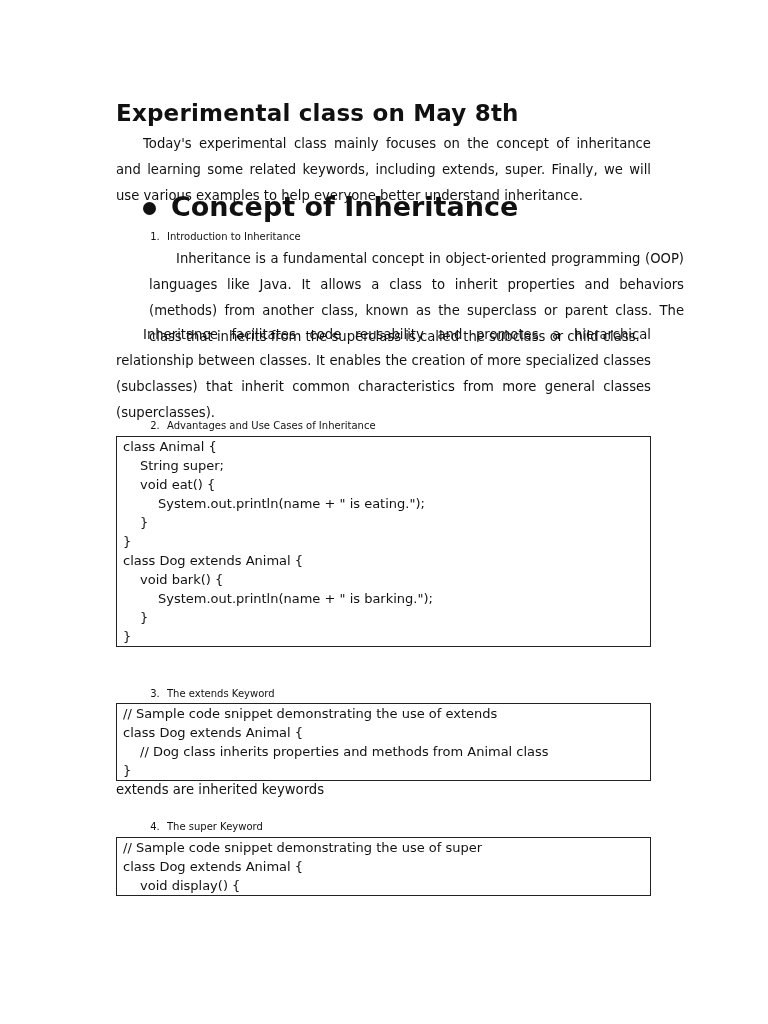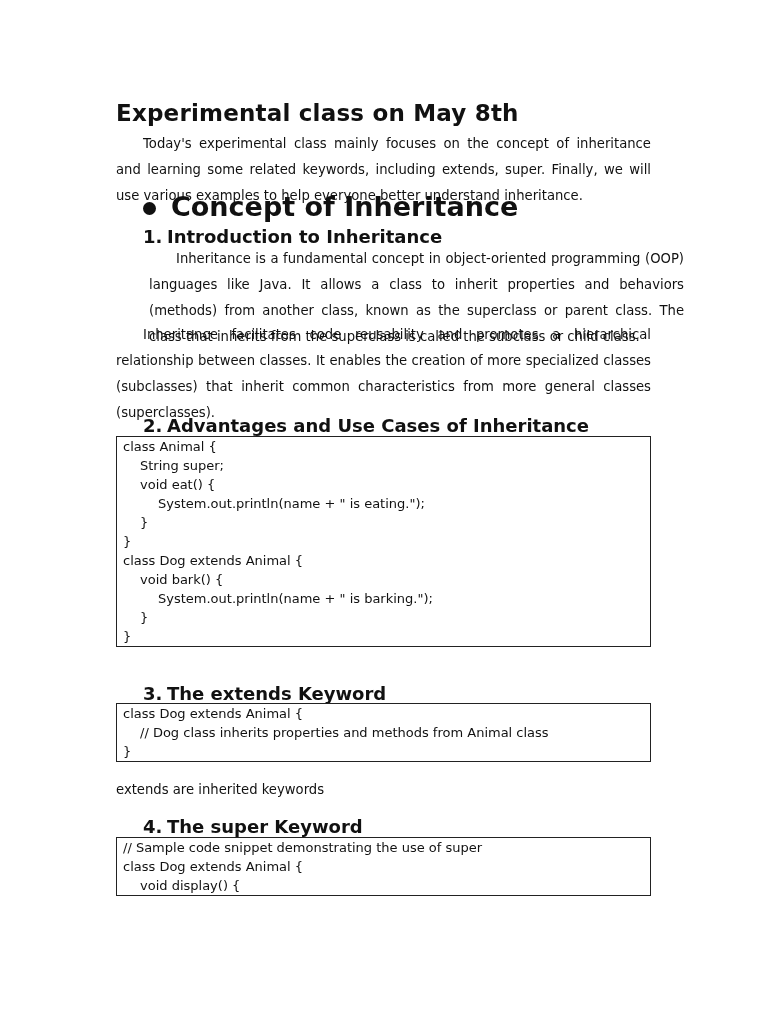--- a/index.html
+++ b/index.html
@@ -7,21 +7,21 @@
            font-family: "DejaVu Sans", sans-serif; color: #111; }
     .page { position: absolute; left: 116px; top: 0; width: 535px; }
     .title { position: absolute; left: 0; top: 98px; width: 565px; text-align: left;
              font-weight: bold; font-size: 23px; line-height: 30px; letter-spacing: 0.2px; }
     .para { position: absolute; left: 0; width: 535px; font-size: 13.2px; line-height: 26px;
             text-align: justify; text-indent: 27px; margin: 0; }
     .para.last-left { text-align-last: left; }
     .h1 { position: absolute; left: 27px; top: 194px; font-size: 27px; font-weight: bold; line-height: 26px; }
     .h1 .bullet { display: inline-block; width: 13px; height: 13px; border-radius: 50%; background: #111;
                   margin-right: 15px; vertical-align: 1px; }
-    .h2 { position: absolute; left: 27px; font-size: 18px; font-weight: bold; line-height: 19px; }
+    .h2 { position: absolute; left: 27px; font-size: 10px; font-weight: normal; line-height: 19px; text-align: center; }
     .h2 .num { display: inline-block; width: 24px; }
     .codebox { position: absolute; left: 0; width: 533px; border: 1px solid #222; }
     .codeline { font-size: 13px; line-height: 19px; padding-left: 6px; white-space: pre; height: 19px; }
     .codeline.i1 { padding-left: 23px; }
     .codeline.i2 { padding-left: 41px; }
     .plain { position: absolute; left: 0; font-size: 13.2px; line-height: 19px; }
   </style>
 </head>
 <body>
 
@@ -54,20 +54,21 @@
     <div class="codeline i1">void bark() {</div>
     <div class="codeline i2">System.out.println(name + " is barking.");</div>
     <div class="codeline i1">}</div>
     <div class="codeline">}</div>
   </div>
 
   <div class="h2" style="top:684px;">
     <span class="num">3.</span><span>The extends Keyword</span>
   </div>
   <div class="codebox" style="top:703px;">
+    <div class="codeline">// Sample code snippet demonstrating the use of extends</div>
     <div class="codeline">class Dog extends Animal {</div>
     <div class="codeline i1">// Dog class inherits properties and methods from Animal class</div>
     <div class="codeline">}</div>
   </div>
   <div class="plain" style="top:780px;">extends are inherited keywords</div>
 
   <div class="h2" style="top:817px;">
     <span class="num">4.</span><span>The super Keyword</span>
   </div>
   <div class="codebox" style="top:837px;">

